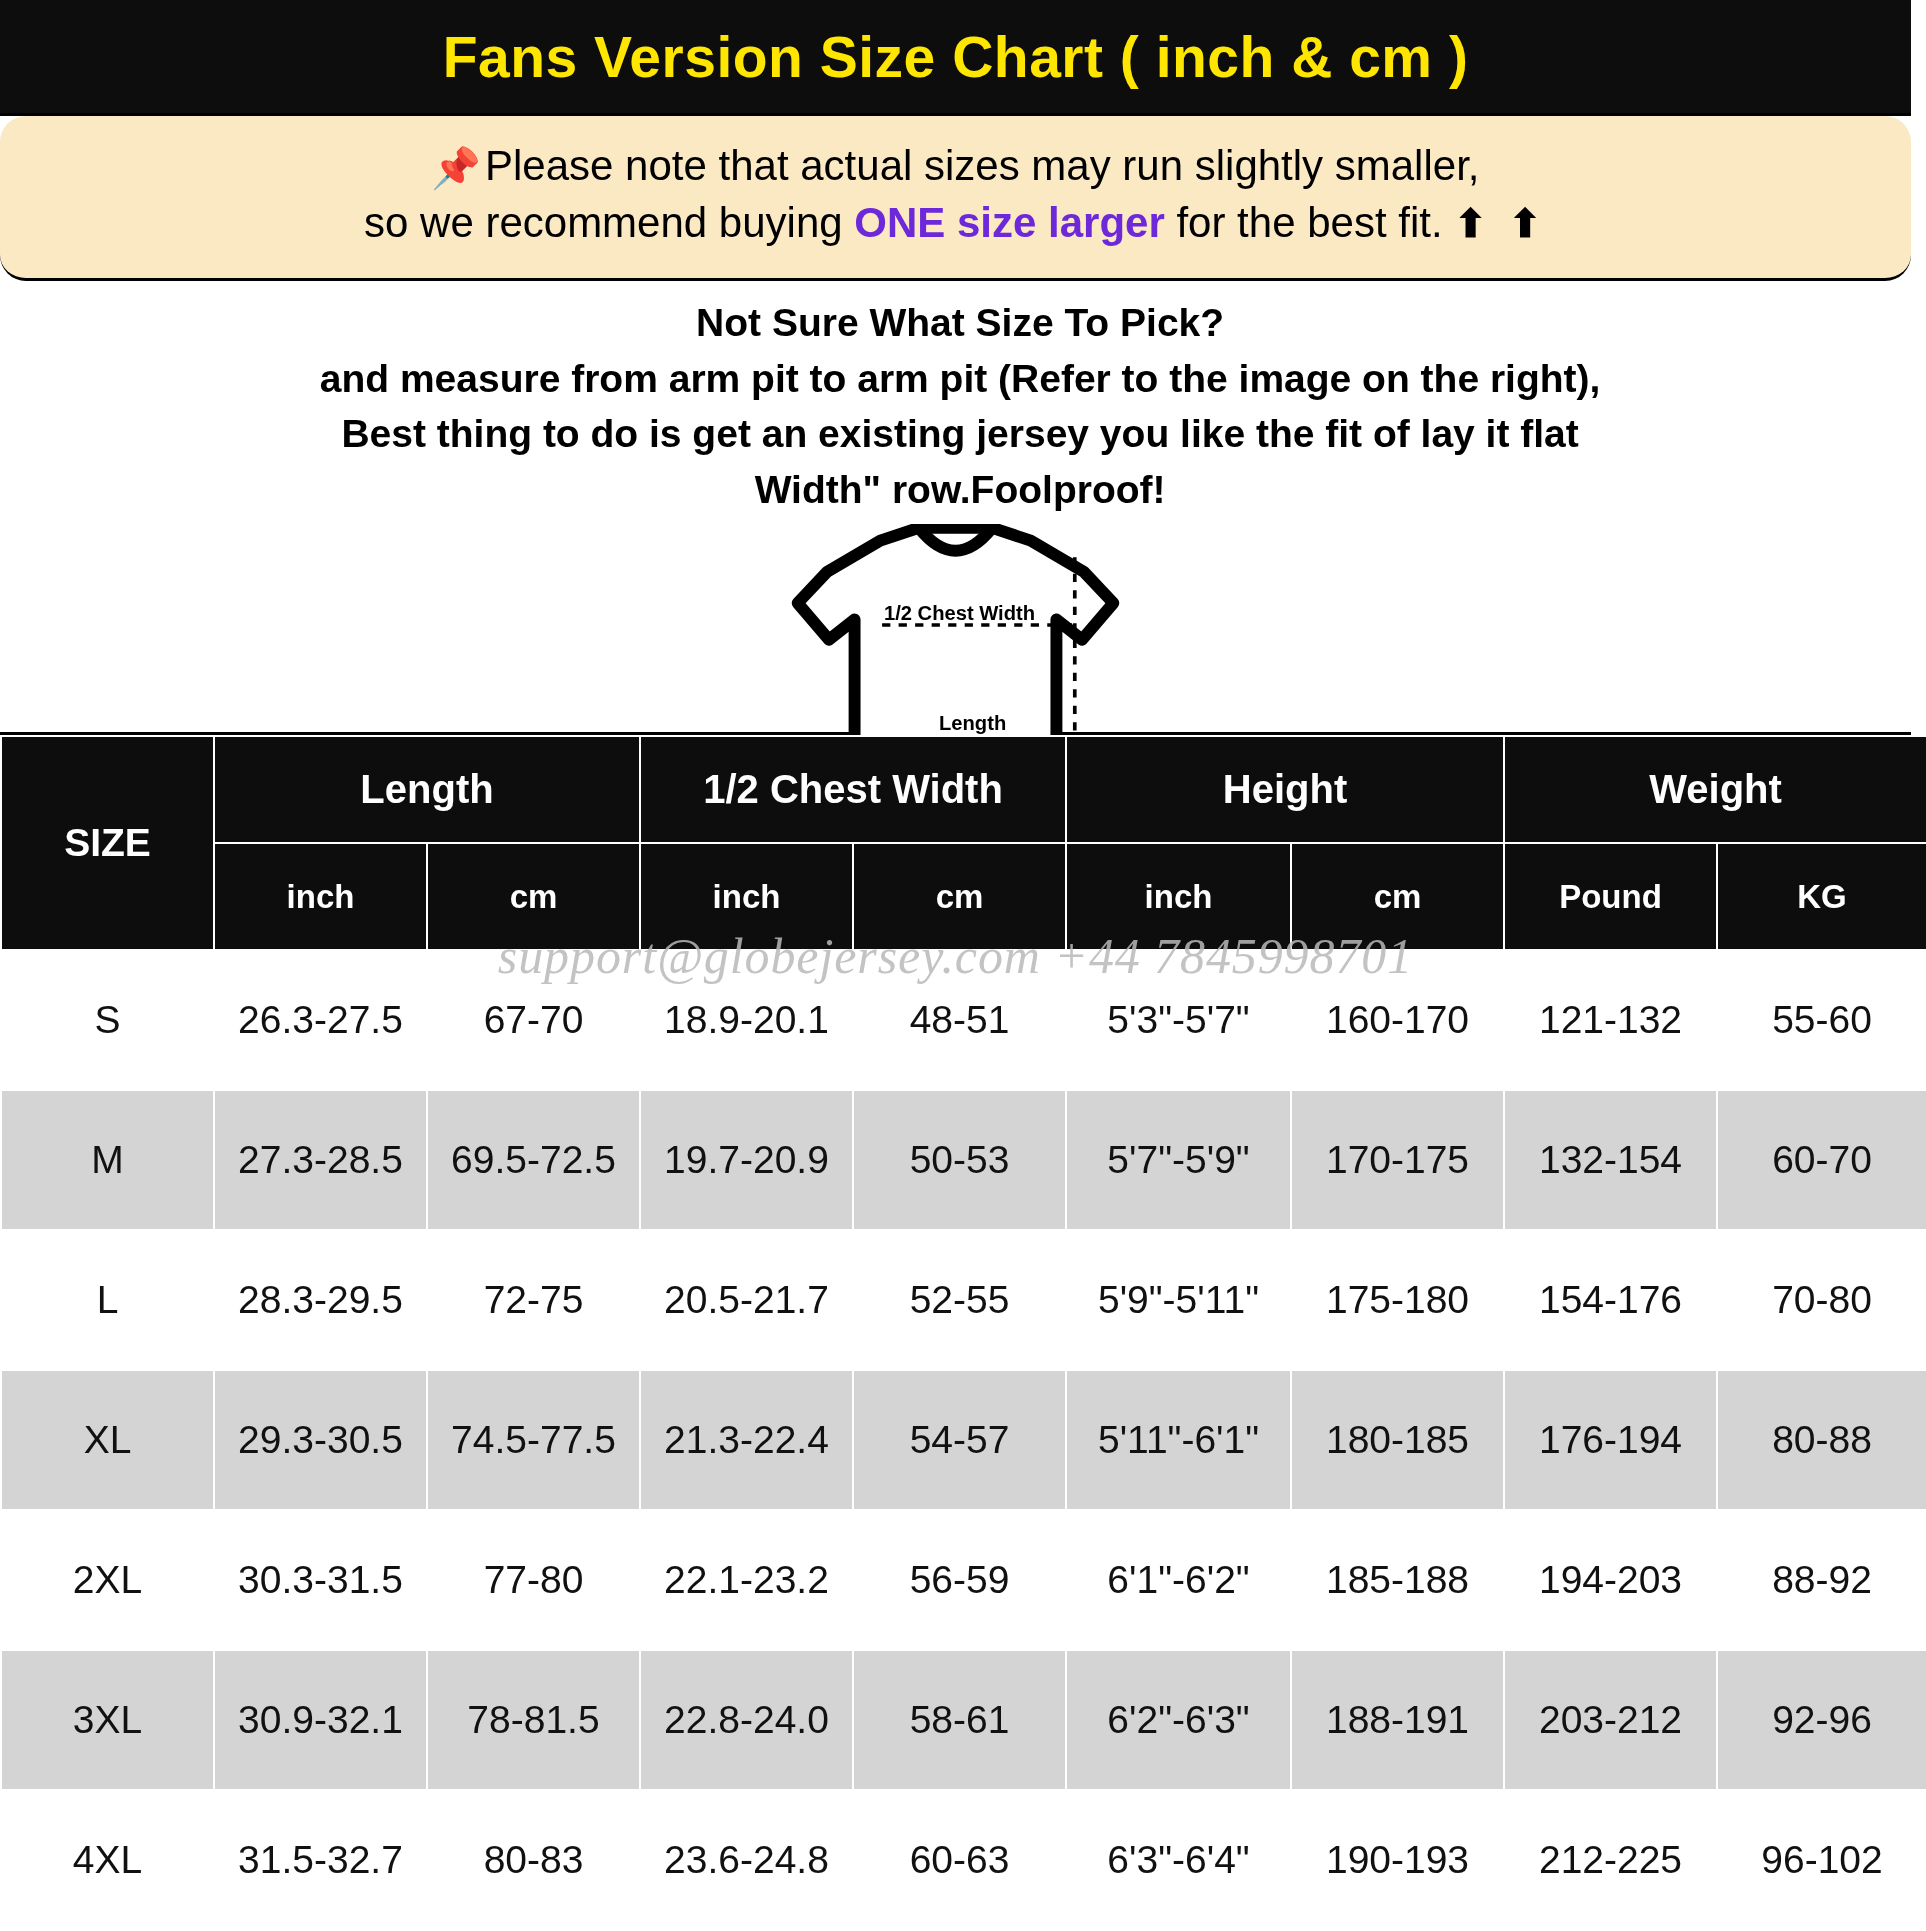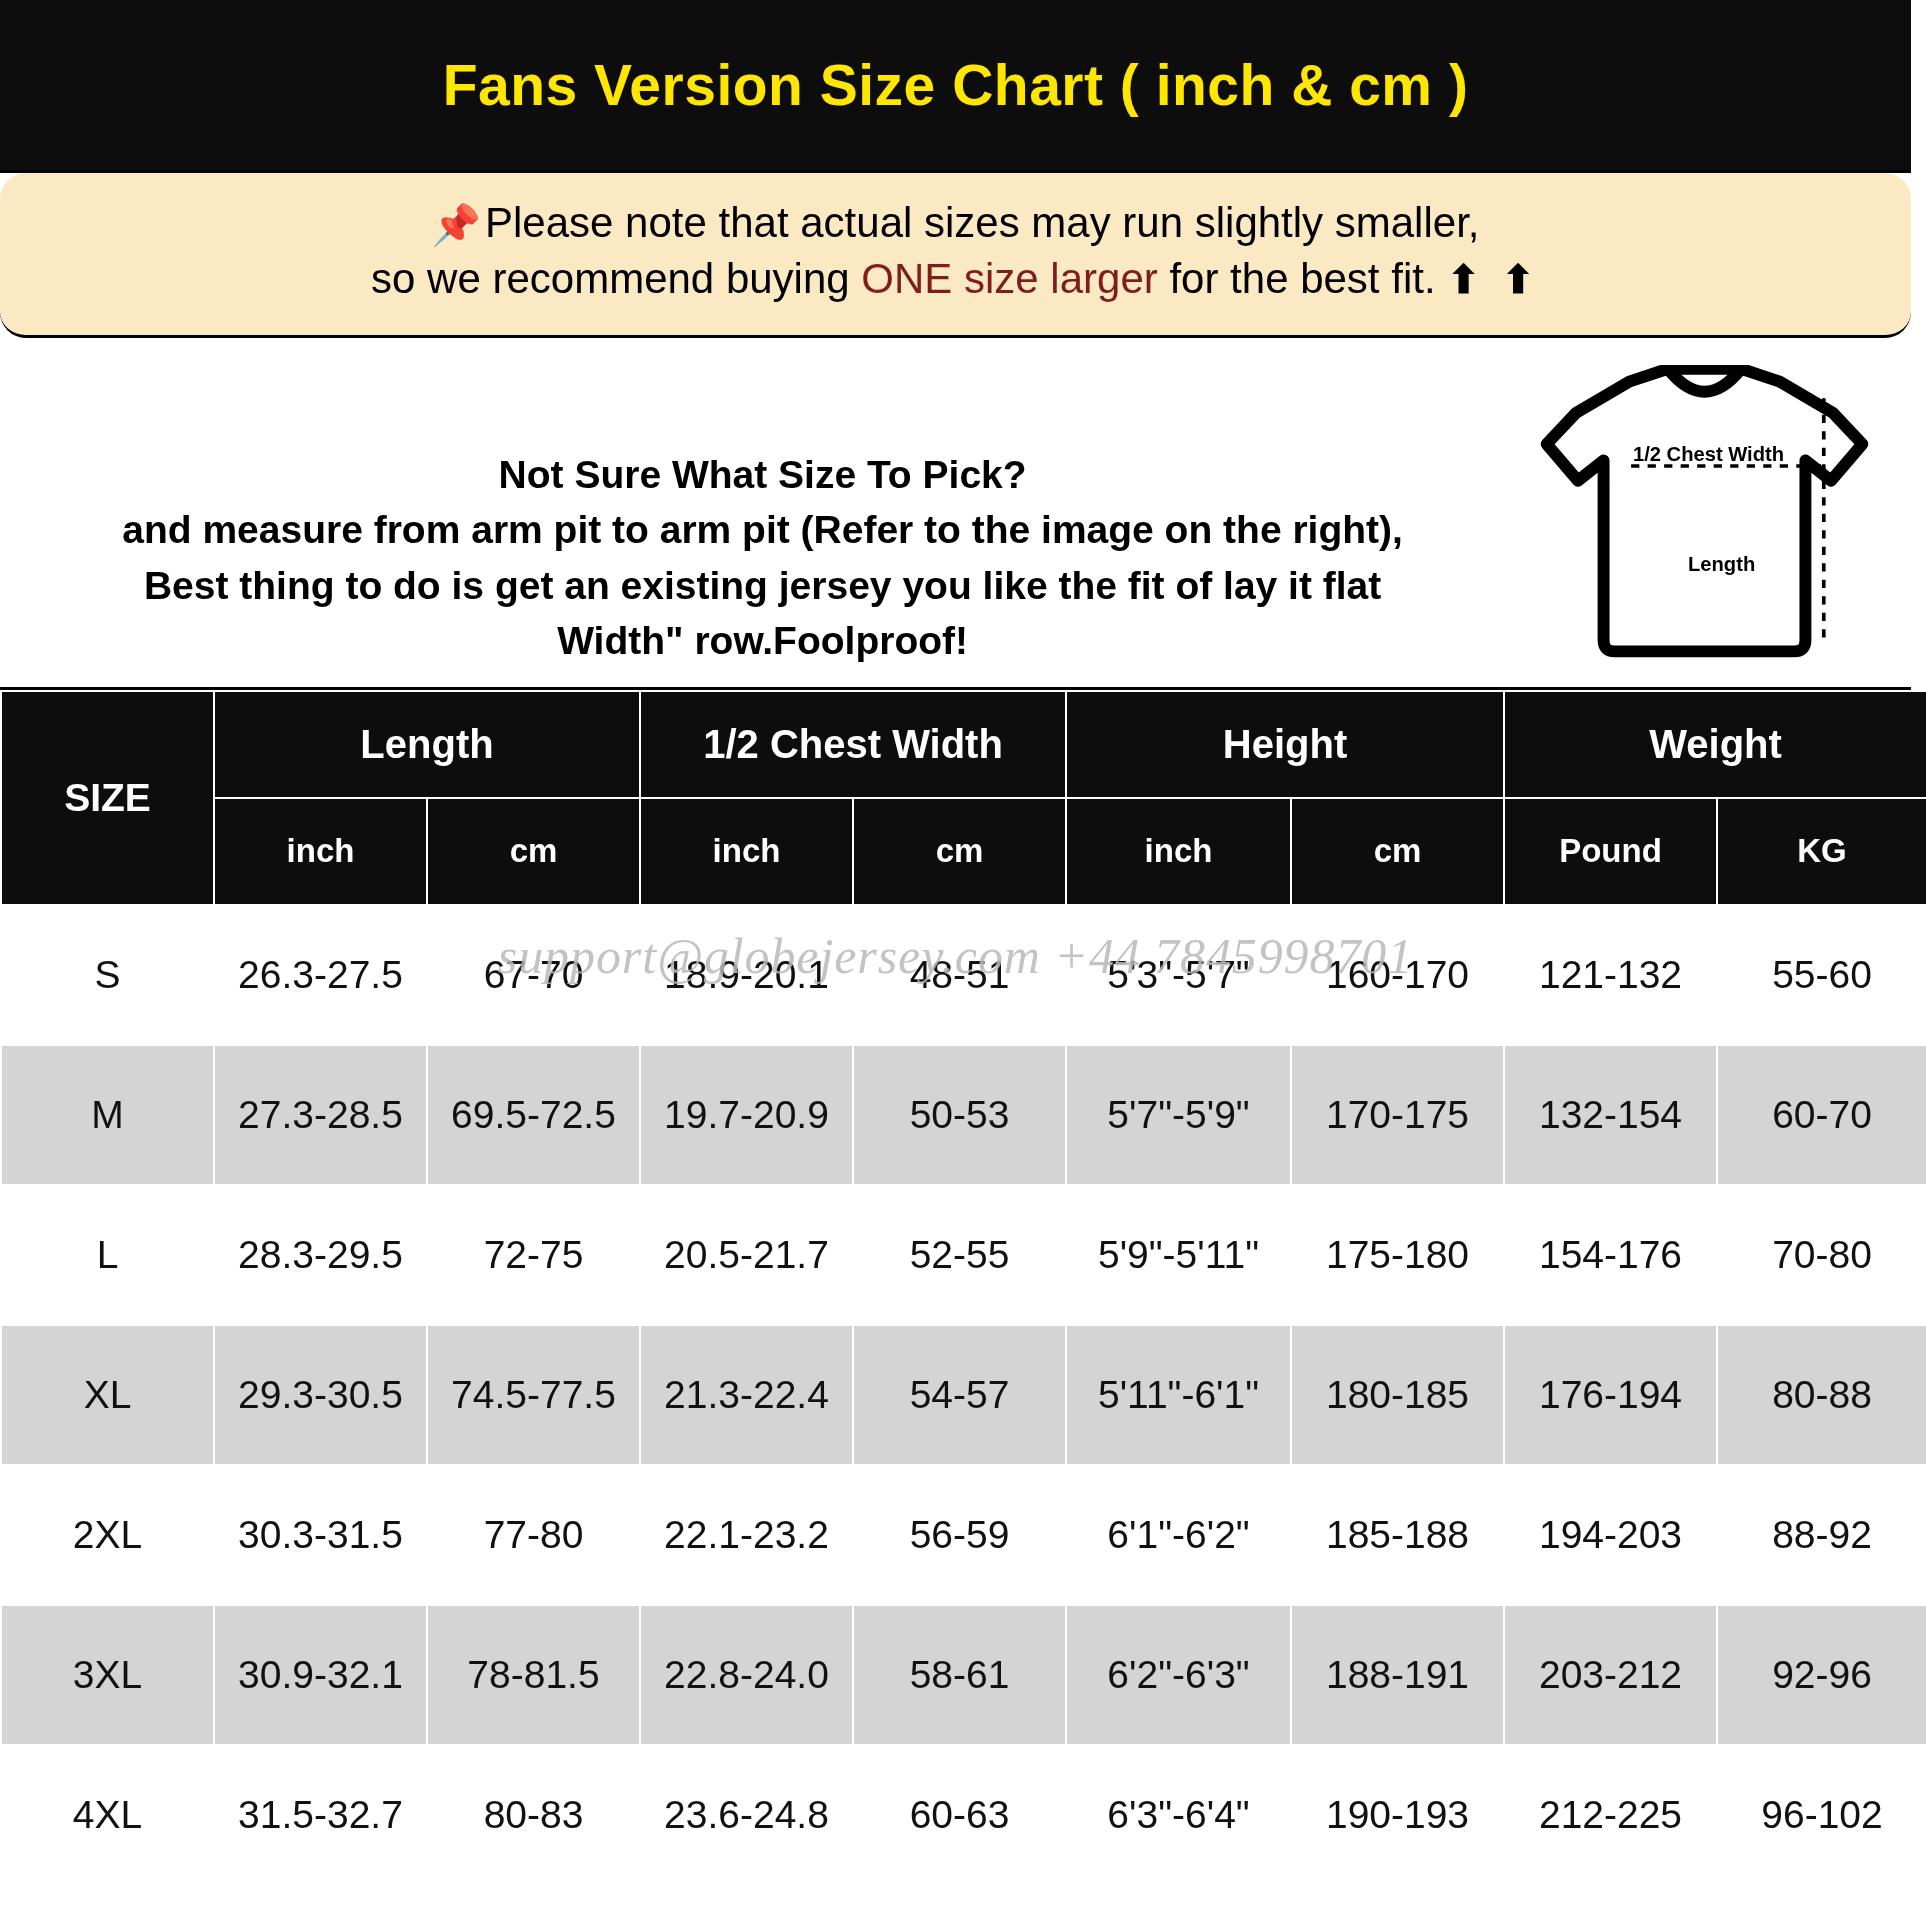--- a/index.html
+++ b/index.html
@@ -55,37 +55,38 @@
     line-height: 1.34;
     white-space: nowrap;
   }
   .pin-icon {
     display: inline-block;
     font-size: 40px;
     transform: translateY(1.8px);
     margin-right: 3.7px;
   }
   .note-strong {
-    color: #7f1d1d;
-    font-weight: normal;
+    color: #6d28d9;
+    font-weight: bold;
   }
   .arrow-icon {
     font-weight: bold;
     font-size: 39px;
     letter-spacing: 5.5px;
   }
 
   
   .help {
     border-bottom: 3.7px solid #000;
     display: flex;
-    align-items: flex-end;
+    align-items: center;
     padding: 20px 9.2px 18.4px 9.2px;
     min-height: 349px;
     box-sizing: border-box;
+    flex-direction: column;
   }
   .help-text {
     flex: 1 1 auto;
     text-align: center;
     padding-left: 9.2px;
   }
   .help-title {
     font-size: 39px;
     font-weight: bold;
     margin-bottom: 5.5px;

